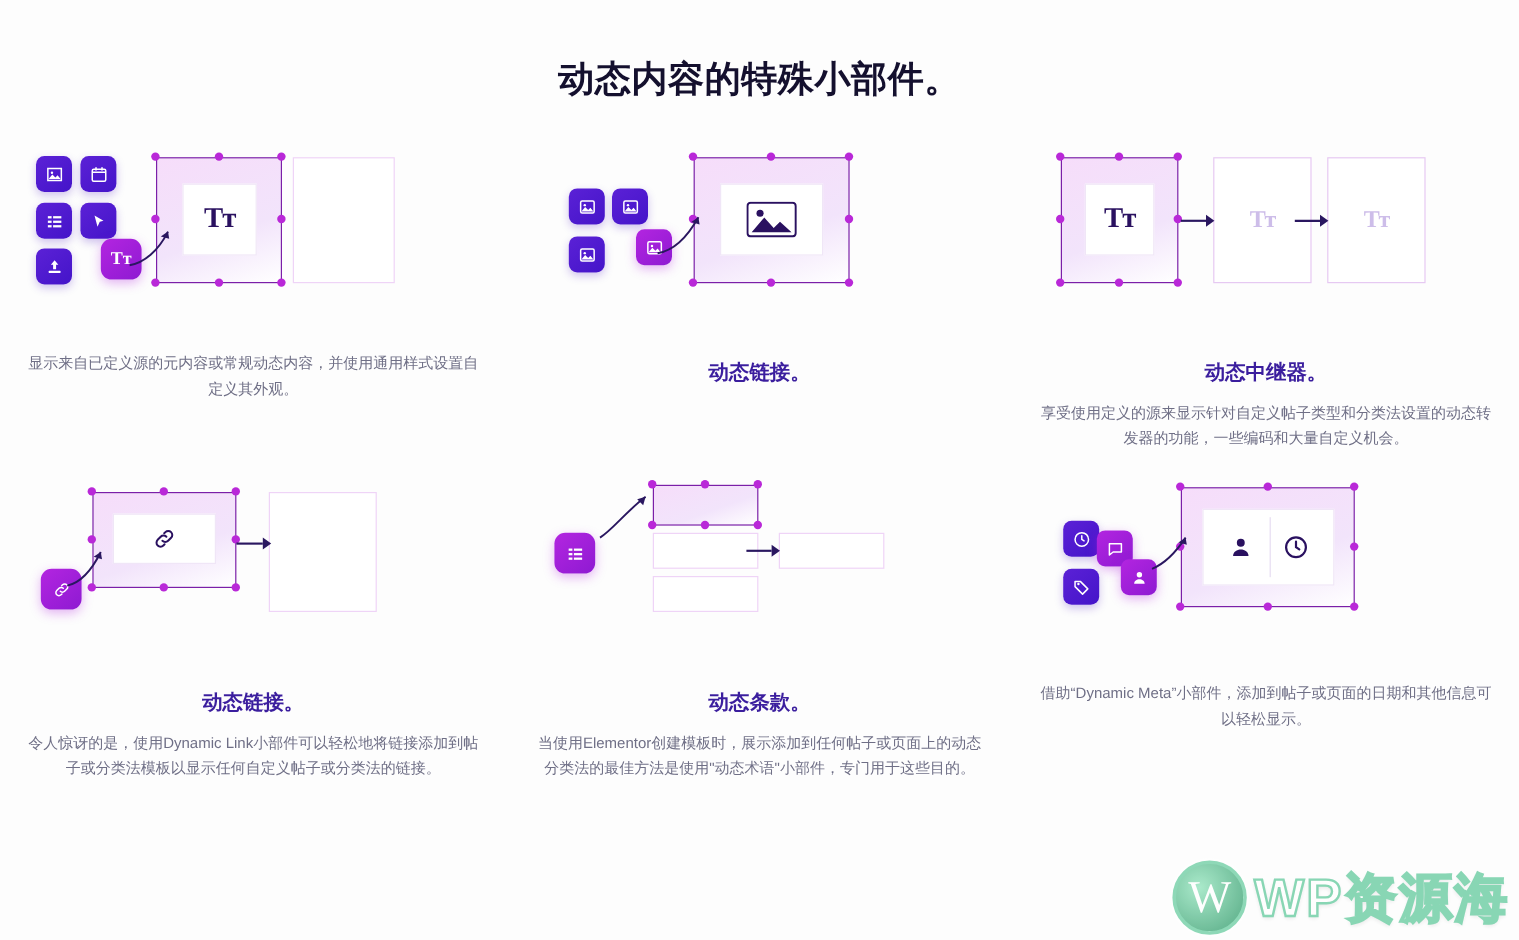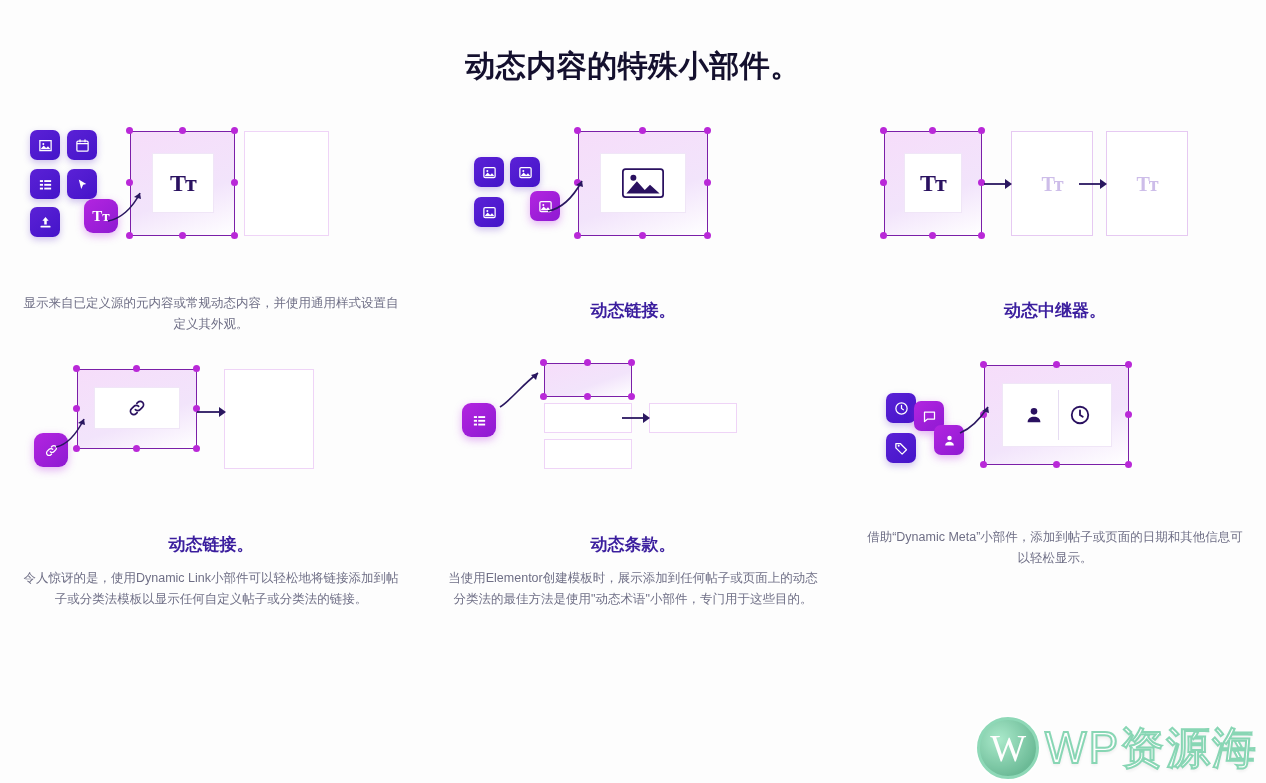--- a/index.html
+++ b/index.html
@@ -121,21 +121,21 @@
     width: 62px; height: 62px; border-radius: 50%;
     background: radial-gradient(circle at 35% 35%, #9fe7c4, #3f9f74);
     border: 3px solid #7fd4ae;
     display: flex; align-items: center; justify-content: center;
     color: #fff; font-size: 38px; font-family: "Liberation Serif", serif;
     margin-right: 6px;
     box-shadow: 0 0 0 2px rgba(255,255,255,0.5);
   }
   .wm-text {
     font-size: 44px;
-    font-weight: normal;
+    font-weight: bold;
     color: #ffffff;
     -webkit-text-stroke: 2px #79d1ab;
     text-shadow: 0 2px 4px rgba(0,0,0,0.12);
     letter-spacing: 2px;
   }
 </style>
 </head>
 <body>
 
 <div class="page">
@@ -299,20 +299,21 @@
             <path d="M0 11 H21" stroke="#2a1760" stroke-width="1.8" fill="none"></path>
             <path d="M21 6 l7 5 l-7 5 z" fill="#2a1760"></path>
           </svg>
           <svg class="arrow-svg" style="left:213px; top:52px; width:28px; height:22px;" viewBox="0 0 28 22">
             <path d="M0 11 H21" stroke="#2a1760" stroke-width="1.8" fill="none"></path>
             <path d="M21 6 l7 5 l-7 5 z" fill="#2a1760"></path>
           </svg>
         </div>
       </div>
       <h3>动态中继器。</h3>
+      <p>享受使用定义的源来显示针对自定义帖子类型和分类法设置的动态转发器的功能，一些编码和大量自定义机会。</p>
     </div>
 
     <div class="card">
       <div class="art">
         <div class="canvasbox">
           <div class="tile pink big" style="left:12px; top:78px;">
             <svg viewBox="0 0 24 24">
                 <path d="M10 14a4 4 0 005.7 0l3-3a4 4 0 10-5.7-5.7l-1.2 1.2" fill="none" stroke="#fff" stroke-width="2" stroke-linecap="round"></path>
                 <path d="M14 10a4 4 0 00-5.7 0l-3 3a4 4 0 105.7 5.7l1.2-1.2" fill="none" stroke="#fff" stroke-width="2" stroke-linecap="round"></path>
               </svg>

